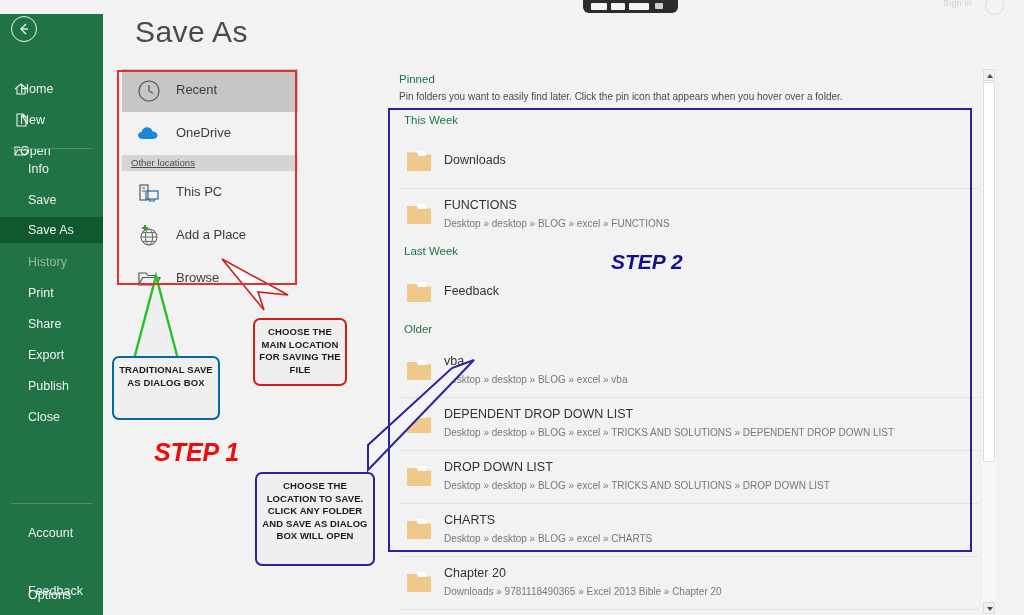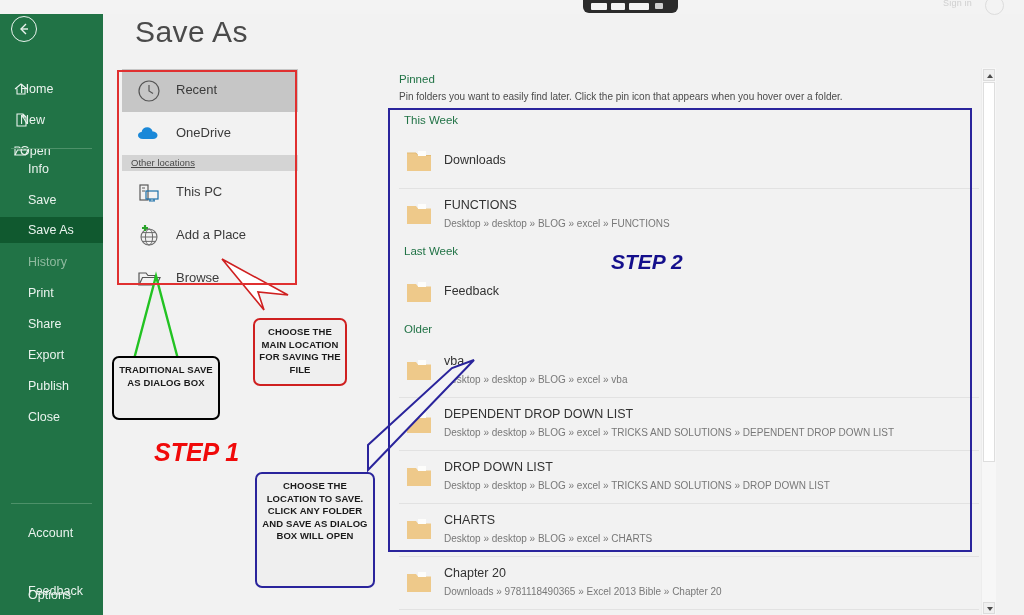--- a/index.html
+++ b/index.html
@@ -75,22 +75,22 @@
   
   .ovl{position:absolute;left:0;top:0;width:1024px;height:615px;pointer-events:none;z-index:30;}
 
   .box-red{position:absolute;left:117px;top:70px;width:180px;height:215px;border:2px solid #e03030;box-sizing:border-box;}
   .box-blue{position:absolute;left:388px;top:108px;width:584px;height:444px;border:2px solid #2a249c;box-sizing:border-box;}
 
   .callout{position:absolute;box-sizing:border-box;background:#efefef;border-radius:7px;
            text-align:center;font-weight:bold;color:#1a1a1a;font-size:9.5px;line-height:12.5px;
            padding-top:6px;letter-spacing:.1px;}
   .co-red{left:253px;top:291px;width:94px;height:68px;border:2px solid #cf2020;margin-top:27px;}
-  .co-green{left:112px;top:356px;width:108px;height:64px;border:2px solid #000000;}
-  .co-navy{left:255px;top:472px;width:120px;height:116px;border:2px solid #2a249c;}
+  .co-green{left:112px;top:356px;width:108px;height:64px;border:2px solid #0369a1;}
+  .co-navy{left:255px;top:472px;width:120px;height:94px;border:2px solid #2a249c;}
 
   .step{position:absolute;font-weight:bold;font-style:italic;}
   .step1{left:154px;top:438px;font-size:25px;color:#f00a0a;}
   .step2{left:611px;top:250px;font-size:21px;color:#140f8c;}
 </style>
 </head>
 <body>
 
 <div id="root">
 

